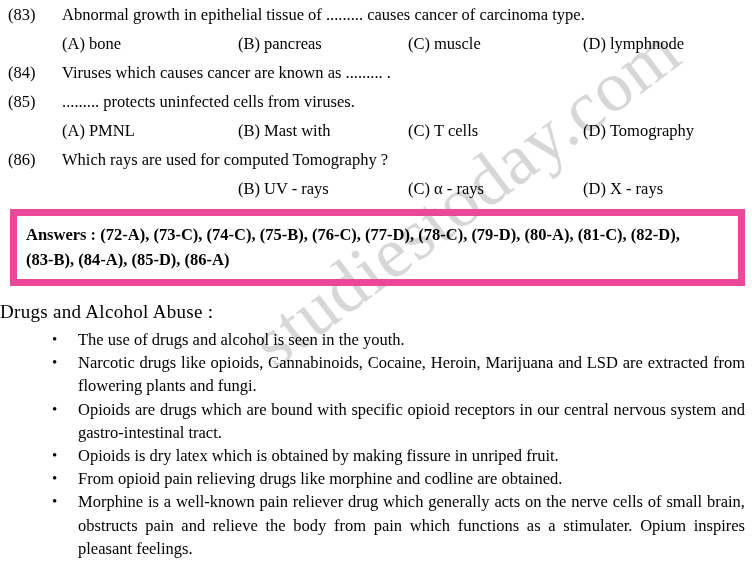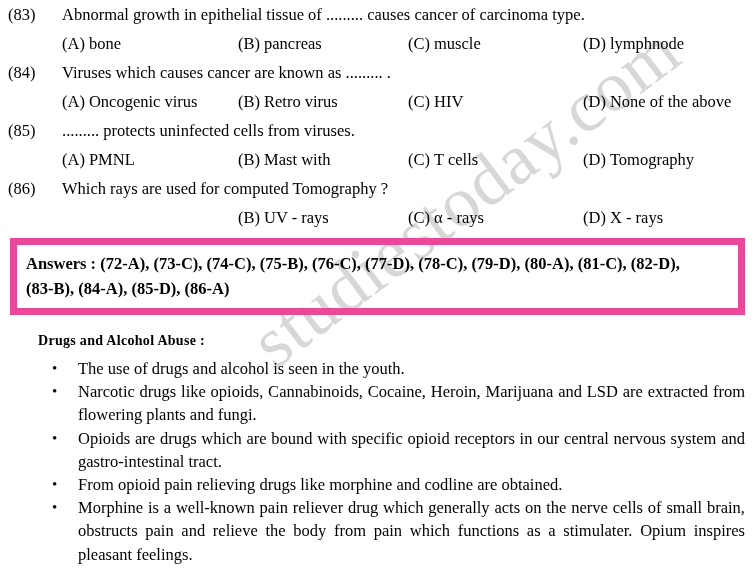--- a/index.html
+++ b/index.html
@@ -92,23 +92,22 @@
     font-size: 16.5px;
     font-weight: bold;
     line-height: 25px;
   }
 
   
   #notes {
     margin-top: 14px;
   }
   #notes-heading {
-    margin-left: 38px;
-    font-size: 14px;
-    font-weight: bold;
+    font-size: 19px;
+    font-weight: normal;
     letter-spacing: .3px;
     line-height: 24px;
   }
   ul.bullets {
     list-style: none;
     margin: 4px 0 0 0;
     padding: 0;
   }
   ul.bullets > li {
     position: relative;
@@ -146,26 +145,20 @@
       <span class="opt opt-a"><span class="lbl">(A)</span><span>bone</span></span>
       <span class="opt opt-b"><span class="lbl">(B)</span><span>pancreas</span></span>
       <span class="opt opt-c"><span class="lbl">(C)</span><span>muscle</span></span>
       <span class="opt opt-d"><span class="lbl">(D)</span><span>lymphnode</span></span>
     </div>
 
     <div class="q-row">
       <span class="q-num">(84)</span>
       <span class="q-text">Viruses which causes cancer are known as ......... .</span>
     </div>
-    <div class="opt-row">
-      <span class="opt opt-a"><span class="lbl">(A)</span><span>Oncogenic virus</span></span>
-      <span class="opt opt-b"><span class="lbl">(B)</span><span>Retro virus</span></span>
-      <span class="opt opt-c"><span class="lbl">(C)</span><span>HIV</span></span>
-      <span class="opt opt-d"><span class="lbl">(D)</span><span>None of the above</span></span>
-    </div>
 
     <div class="q-row">
       <span class="q-num">(85)</span>
       <span class="q-text">......... protects uninfected cells from viruses.</span>
     </div>
     <div class="opt-row">
       <span class="opt opt-a"><span class="lbl">(A)</span><span>PMNL</span></span>
       <span class="opt opt-b"><span class="lbl">(B)</span><span>Mast with</span></span>
       <span class="opt opt-c"><span class="lbl">(C)</span><span>T cells</span></span>
       <span class="opt opt-d"><span class="lbl">(D)</span><span>Tomography</span></span>
@@ -187,19 +180,20 @@
     <div>Answers : (72-A), (73-C), (74-C), (75-B), (76-C), (77-D), (78-C), (79-D), (80-A), (81-C), (82-D),</div>
     <div>(83-B), (84-A), (85-D), (86-A)</div>
   </div>
 
   <div id="notes">
     <div id="notes-heading">Drugs and Alcohol Abuse :</div>
     <ul class="bullets">
       <li class="nojustify">The use of drugs and alcohol is seen in the youth.</li>
       <li>Narcotic drugs like opioids, Cannabinoids, Cocaine, Heroin, Marijuana and LSD are extracted from flowering plants and fungi.</li>
       <li>Opioids are drugs which are bound with specific opioid receptors in our central nervous system and gastro-intestinal tract.</li>
+      <li class="nojustify">Opioids is dry latex which is obtained by making fissure in unriped fruit.</li>
       <li class="nojustify">From opioid pain relieving drugs like morphine and codline are obtained.</li>
       <li>Morphine is a well-known pain reliever drug which generally acts on the nerve cells of small brain, obstructs pain and relieve the body from pain which functions as a stimulater. Opium inspires pleasant feelings.</li>
 
     </ul>
   </div>
 
 </div>
 
 </body></html>

